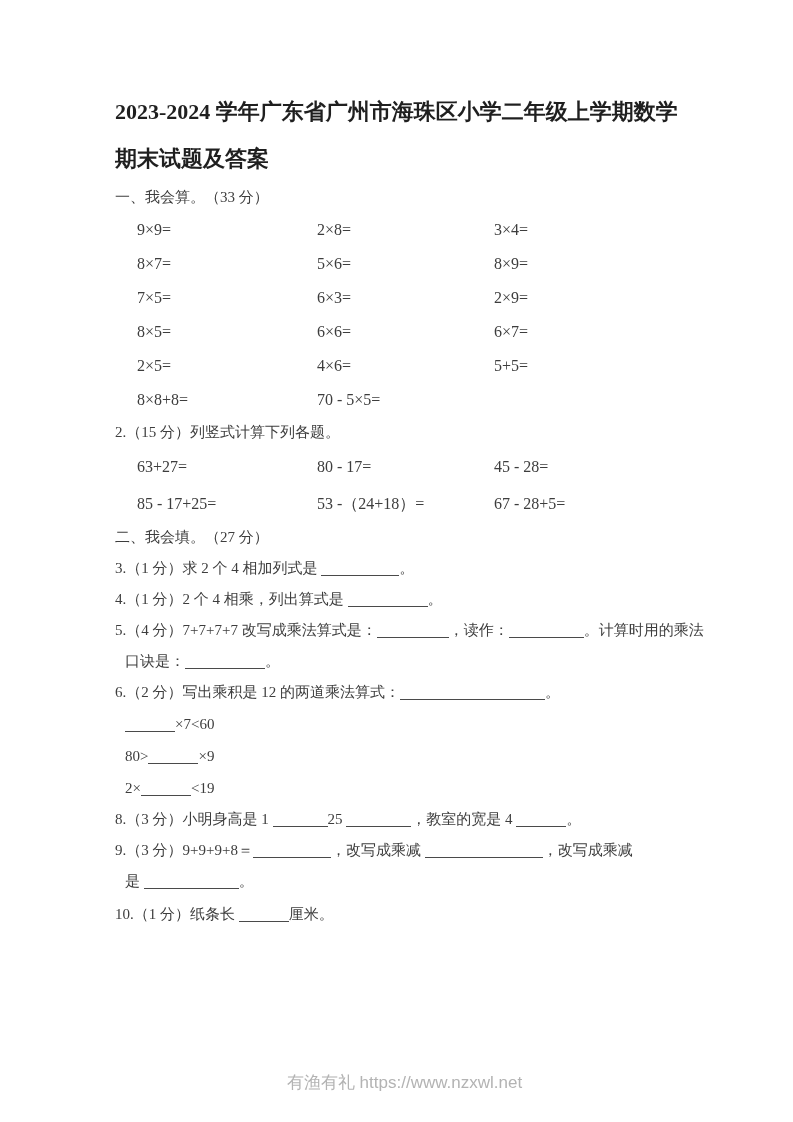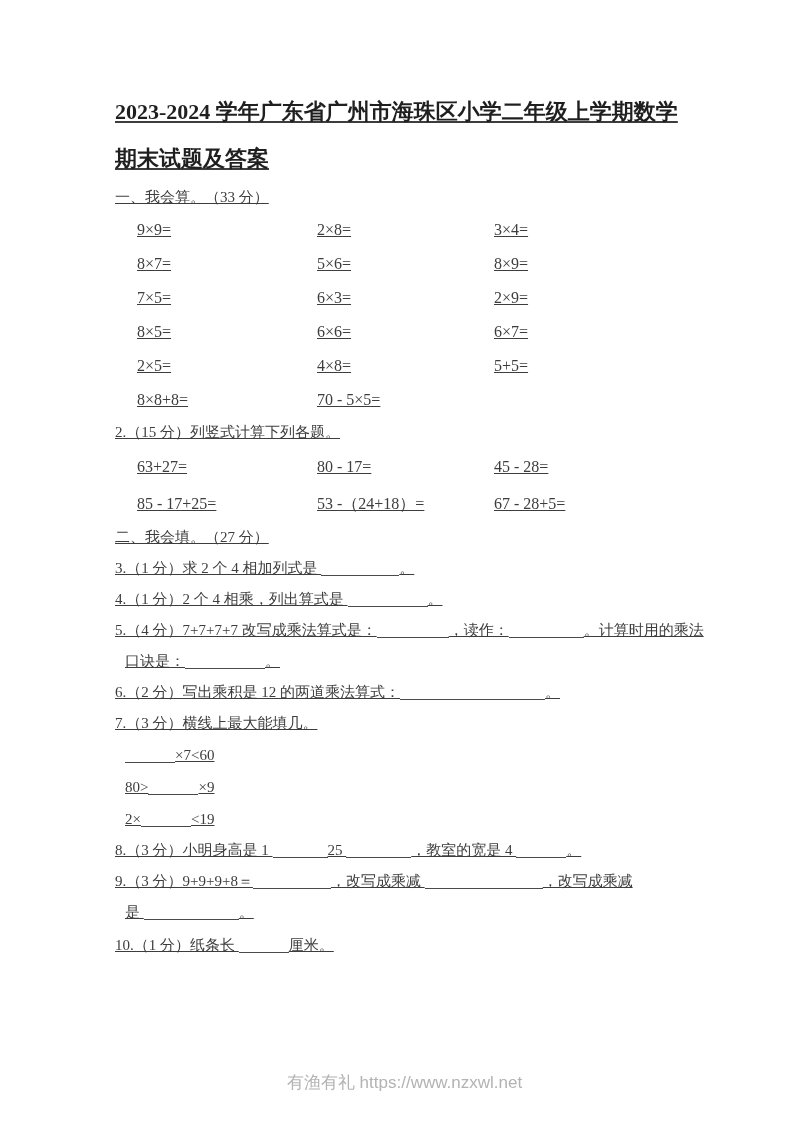--- a/index.html
+++ b/index.html
@@ -5,21 +5,20 @@
   * { margin: 0; padding: 0; box-sizing: border-box; }
   html, body { background: #ffffff; }
   .page {
     position: relative;
     width: 793px;
     height: 1122px;
     background: #ffffff;
     overflow: hidden;
     font-family: "Liberation Serif", "DejaVu Serif", serif;
     color: #3d3d3d;
-    text-decoration: underline;
   }
   .content { padding: 88px 96px 0 115px; }
   .title {
     font-size: 22px;
     font-weight: 700;
     color: #1f1f1f;
     line-height: 47px;
     white-space: nowrap;
   }
   .line { font-size: 15px; line-height: 31px; white-space: nowrap; }
@@ -80,21 +79,21 @@
       <span class="cell">8×7=</span>
       <span class="cell">5×6=</span>
       <span class="cell">8×9=</span>
       <span class="cell">7×5=</span>
       <span class="cell">6×3=</span>
       <span class="cell">2×9=</span>
       <span class="cell">8×5=</span>
       <span class="cell">6×6=</span>
       <span class="cell">6×7=</span>
       <span class="cell">2×5=</span>
-      <span class="cell">4×8=</span>
+      <span class="cell">4×6=</span>
       <span class="cell">5+5=</span>
       <span class="cell">8×8+8=</span>
       <span class="cell">70 - 5×5=</span>
     </div>
 
     <div class="line">2.（15 分）列竖式计算下列各题。</div>
 
     <div class="grid g2">
       <span class="cell">63+27=</span>
       <span class="cell">80 - 17=</span>
@@ -108,21 +107,20 @@
 
     <div class="line"><span>3.（1 分）求 2 个 4 相加列式是 </span><span class="blank w78"></span><span>。</span></div>
 
     <div class="line"><span>4.（1 分）2 个 4 相乘，列出算式是 </span><span class="blank w80"></span><span>。</span></div>
 
     <div class="line"><span>5.（4 分）7+7+7+7 改写成乘法算式是：</span><span class="blank w72"></span><span>，读作：</span><span class="blank w75"></span><span>。计算时用的乘法</span></div>
     <div class="line indent"><span>口诀是：</span><span class="blank w80"></span><span>。</span></div>
 
     <div class="line"><span>6.（2 分）写出乘积是 12 的两道乘法算式：</span><span class="blank w145"></span><span>。</span></div>
 
-    <div class="line">7.（3 分）横线上最大能填几。</div>
     <div class="line sub indent"><span class="blank w50"></span><span>×7&lt;60</span></div>
     <div class="line sub indent"><span>80&gt;</span><span class="blank w50"></span><span>×9</span></div>
     <div class="line sub indent"><span>2×</span><span class="blank w50"></span><span>&lt;19</span></div>
 
     <div class="line"><span>8.（3 分）小明身高是 1 </span><span class="blank w55"></span><span>25 </span><span class="blank w65"></span><span>，教室的宽是 4 </span><span class="blank w50"></span><span>。</span></div>
 
     <div class="line"><span>9.（3 分）9+9+9+8＝</span><span class="blank w78"></span><span>，改写成乘减 </span><span class="blank w118"></span><span>，改写成乘减</span></div>
     <div class="line indent"><span>是 </span><span class="blank w95"></span><span>。</span></div>
 
     <div class="line q10"><span>10.（1 分）纸条长 </span><span class="blank w50"></span><span>厘米。</span></div>

